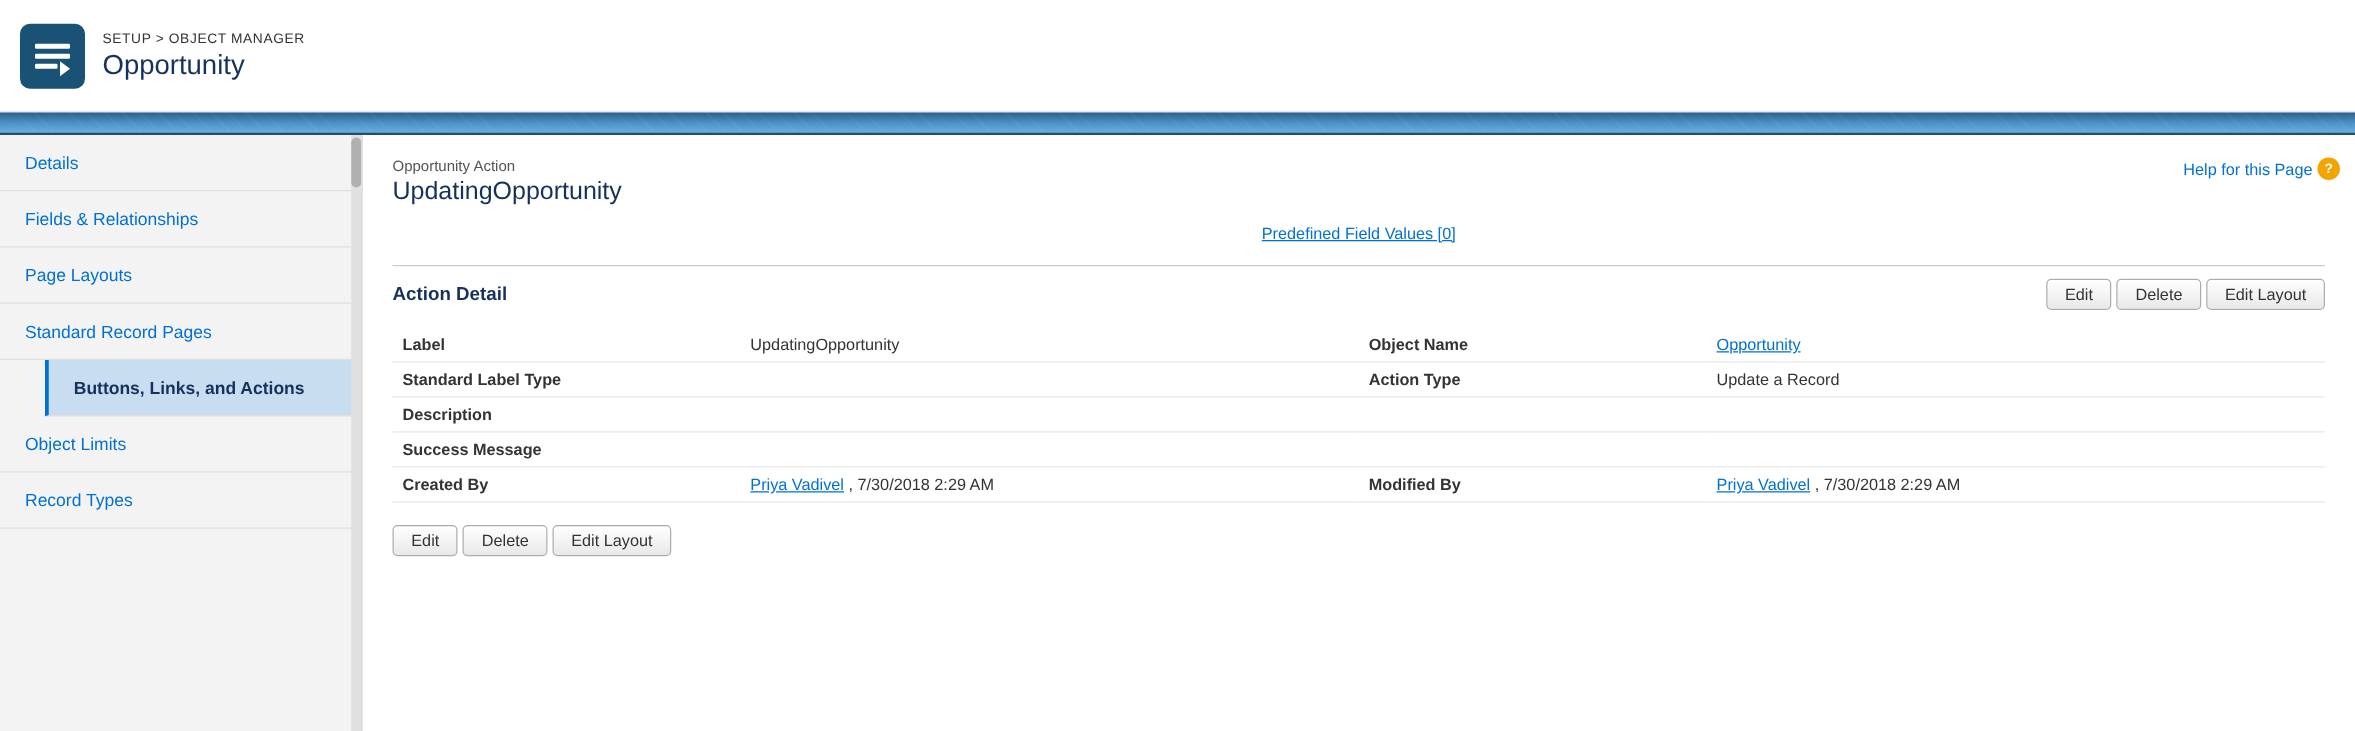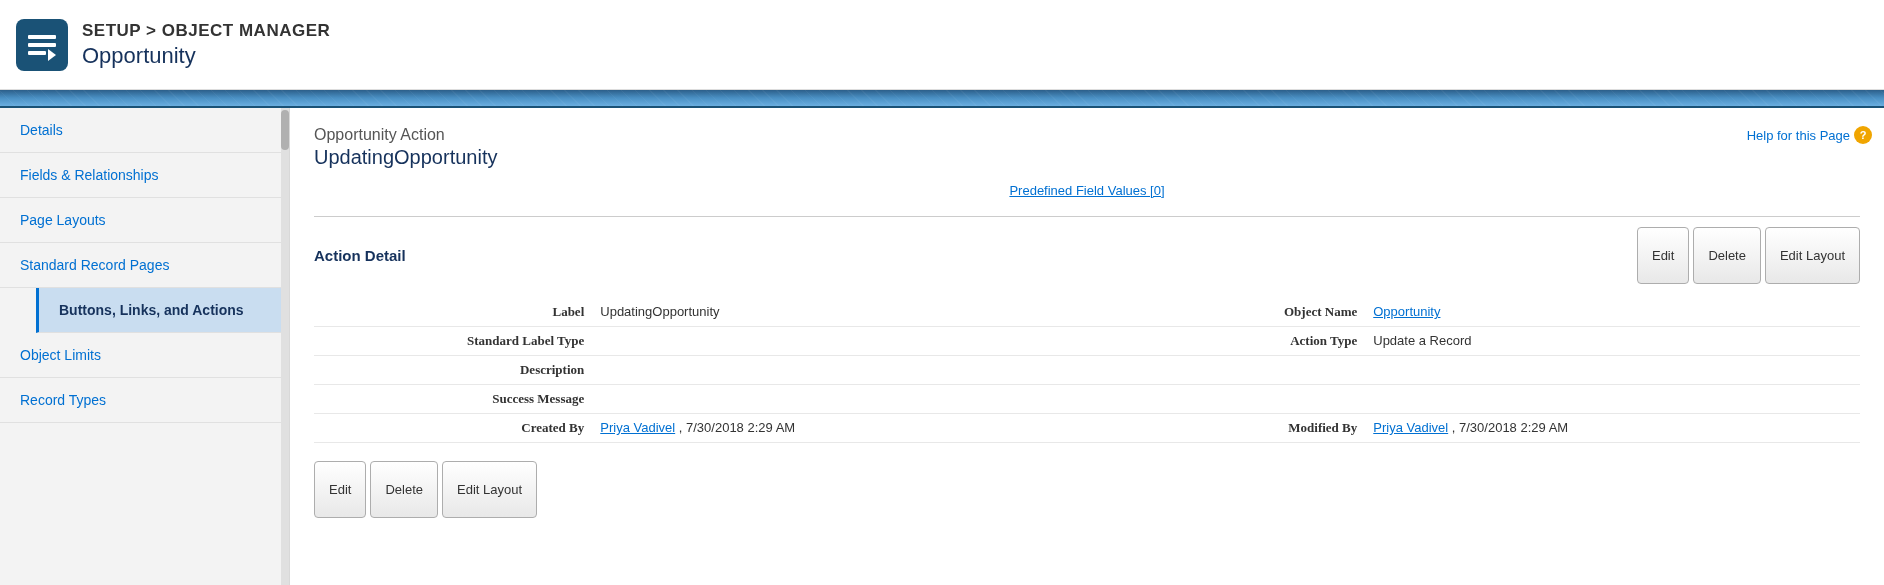--- a/index.html
+++ b/index.html
@@ -20,21 +20,21 @@
       width: 52px;
       height: 52px;
       border-radius: 8px;
       display: flex;
       align-items: center;
       justify-content: center;
       flex-shrink: 0;
     }
     .header-icon svg { width: 32px; height: 32px; fill: #fff; }
     .header-text { display: flex; flex-direction: column; }
-    .header-breadcrumb { font-size: 17px; color: #0070d2; font-weight: 700; letter-spacing: 0.5px; text-transform: uppercase; }
+    .header-breadcrumb { font-size: 11px; color: #0070d2; font-weight: 400; letter-spacing: 0.5px; text-transform: uppercase; }
     .header-breadcrumb span { color: #333; }
     .header-title { font-size: 22px; font-weight: 300; color: #16325c; margin-top: 2px; }
 
     
     .blue-stripe {
       background: linear-gradient(to bottom, #2c5f8a 0%, #4a90c4 50%, #6aaee0 100%);
       height: 18px;
       border-bottom: 2px solid #1a5276;
       position: relative;
       overflow: hidden;
@@ -124,21 +124,21 @@
       border-radius: 50%;
       background: #f0a500;
       color: #fff;
       font-size: 11px;
       font-weight: bold;
       display: flex;
       align-items: center;
       justify-content: center;
     }
 
-    .action-label { font-size: 16px; color: #555; margin-bottom: 2px; }
+    .action-label { font-size: 12px; color: #555; margin-bottom: 2px; }
     .action-title { font-size: 20px; font-weight: 400; color: #16325c; margin-bottom: 14px; }
 
     .predefined-link {
       text-align: center;
       margin-bottom: 18px;
     }
     .predefined-link a {
       color: #0070d2;
       text-decoration: underline;
       font-size: 13px;
@@ -154,48 +154,46 @@
       padding-top: 10px;
     }
     .section-title {
       font-size: 15px;
       font-weight: 700;
       color: #16325c;
       flex: 1;
     }
     .btn-group { display: flex; gap: 4px; }
     .btn {
-      padding: 20px 14px;
+      padding: 4px 14px;
       font-size: 13px;
       border: 1px solid #adadad;
       background: linear-gradient(to bottom, #fff 0%, #e8e8e8 100%);
       border-radius: 4px;
       cursor: pointer;
       color: #333;
       font-weight: 400;
     }
 
     
     .detail-table {
       width: 100%;
       border-collapse: collapse;
     }
     .detail-table tr { border-bottom: 1px solid #e8e8e8; }
     .detail-table td {
       padding: 6px 8px;
       vertical-align: top;
     }
     .field-label {
-      text-align: right;
       font-weight: 700;
       color: #333;
       width: 18%;
       white-space: nowrap;
       padding-right: 12px;
-      font-family: Liberation Serif, serif;
     }
     .field-value {
       color: #333;
       width: 32%;
     }
     .field-value a { color: #0070d2; text-decoration: underline; cursor: pointer; }
     .icon-circle {
       width: 20px;
       height: 20px;
       border-radius: 50%;

